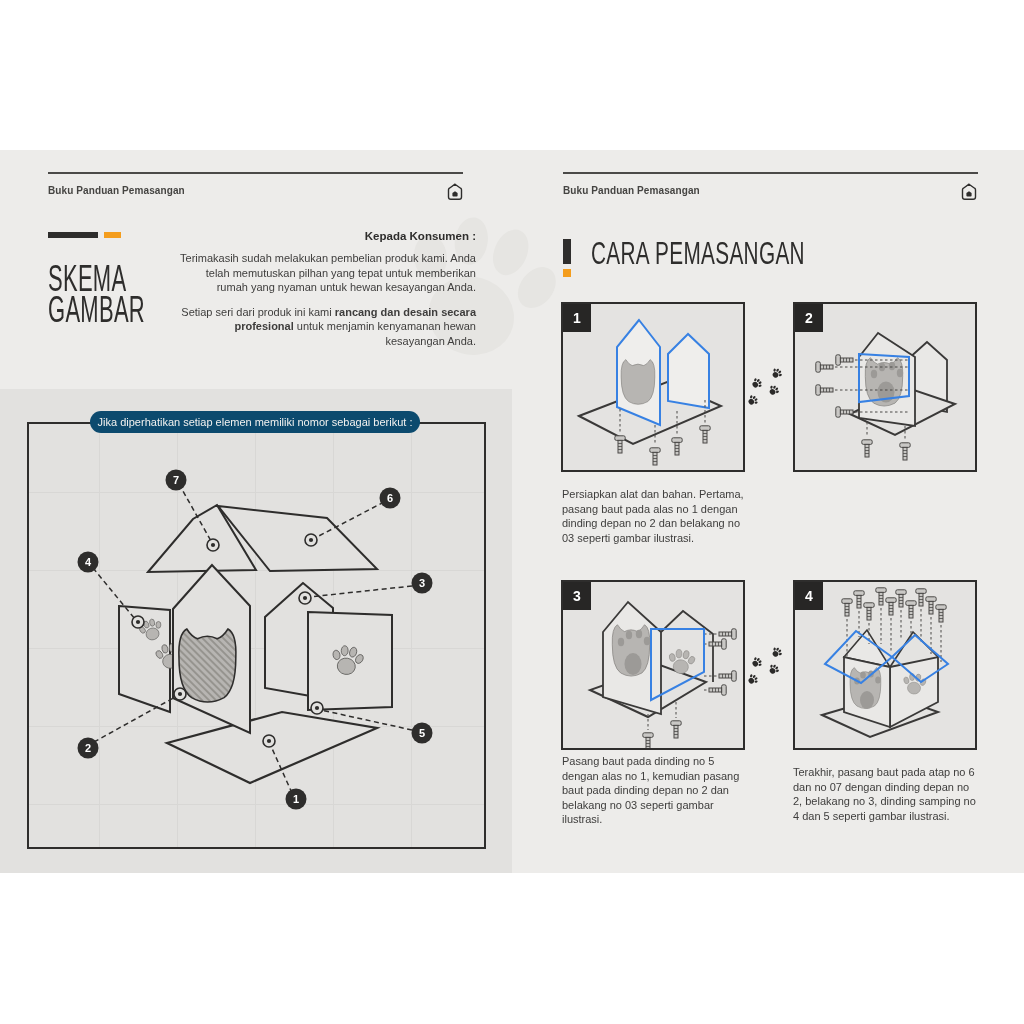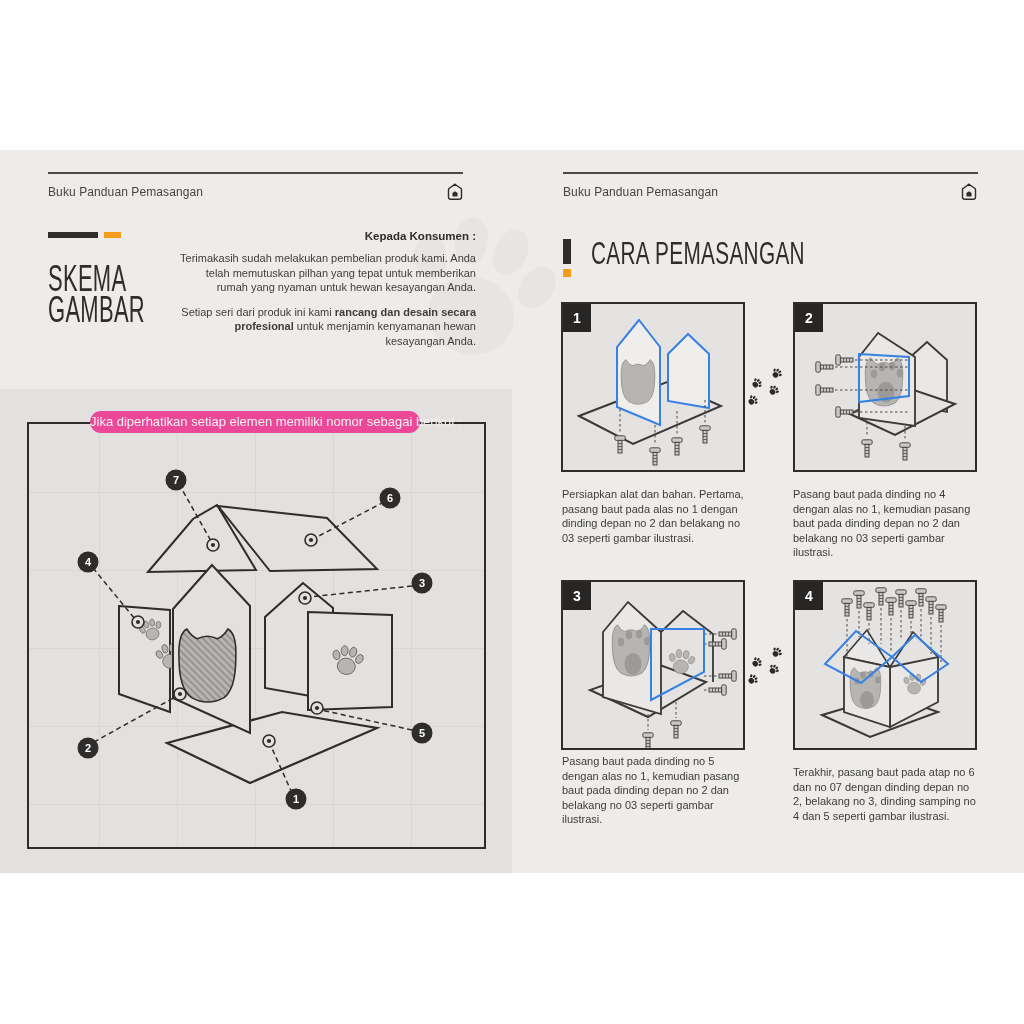--- a/index.html
+++ b/index.html
@@ -2,31 +2,31 @@
 <html><head>
 <meta charset="utf-8">
 <style>
   html,body{margin:0;padding:0;background:#fff;}
   .canvas{position:relative;width:1024px;height:1024px;background:#fff;overflow:hidden;
           font-family:"Liberation Sans",sans-serif;color:#2E2D2C;}
   .abs{position:absolute;}
   .band{position:absolute;left:0;top:150px;width:1024px;height:723px;background:#EDECEA;}
   .panel-left{position:absolute;left:0;top:389px;width:512px;height:484px;background:#E2E1DF;}
   .rule{position:absolute;height:2px;background:#4B4A48;}
-  .hdr{position:absolute;font-size:12px;color:#454442;letter-spacing:.1px;}
+  .hdr{position:absolute;font-size:10px;color:#454442;letter-spacing:.1px;font-weight:bold;}
   .bigtitle{position:absolute;font-weight:normal;font-size:36px;line-height:31px;color:#2E2D2C;}
   .cond{transform:scaleX(0.61);transform-origin:0 50%;white-space:nowrap;letter-spacing:.5px;}
   .bigtitle2{position:absolute;font-weight:normal;font-size:31px;line-height:28px;color:#2E2D2C;}
   .cond2{display:inline-block;transform:scaleX(0.67);transform-origin:0 50%;white-space:nowrap;letter-spacing:.5px;}
   .accentbar{position:absolute;height:6px;}
   .consumer{position:absolute;left:178px;top:230px;width:298px;text-align:right;}
   .chead{font-size:11.5px;font-weight:bold;margin:0 0 9px 0;color:#2E2D2C;}
   .bodytxt{font-size:11px;line-height:14.5px;color:#3E3D3C;margin:8px 0 10px 0;}
-  .pill{position:absolute;background:#ec4899;color:#F3F2F0;border-radius:12px;
-        font-size:13px;line-height:22px;text-align:center;white-space:nowrap;z-index:3;}
+  .pill{position:absolute;background:#0c4a6e;color:#F3F2F0;border-radius:12px;
+        font-size:11px;line-height:22px;text-align:center;white-space:nowrap;z-index:3;}
   .diagbox{position:absolute;left:27px;top:422px;width:459px;height:427px;box-sizing:border-box;
            border:2px solid #2E2D2C;
            background-image:linear-gradient(to right,#D8D7D5 1px,transparent 1px),
                             linear-gradient(to bottom,#D8D7D5 1px,transparent 1px);
            background-color:#E2E1DF;background-size:78px 78px;background-position:70px 68px;}
   .diagbox svg{position:absolute;left:0;top:0;}
   .stepbox{position:absolute;width:184px;height:170px;box-sizing:border-box;border:2px solid #2E2D2C;background:#E4E3E1;}
   .stepbadge{position:absolute;left:0;top:0;width:28px;height:28px;background:#272625;color:#fff;
              font-weight:bold;font-size:14px;display:flex;align-items:center;justify-content:center;}
   .stepcap{position:absolute;font-size:11px;line-height:14.6px;color:#3E3D3C;margin:0;}
@@ -226,21 +226,20 @@
       </g>
       <polygon points="64,50 114,53 114,92 64,98" fill="none" stroke="#3781E3" stroke-width="2"></polygon>
       <use href="#bolt" transform="translate(40,62) rotate(-90)"></use>
       <use href="#bolt" transform="translate(20,69) rotate(-90)"></use>
       <use href="#bolt" transform="translate(20,92) rotate(-90)"></use>
       <use href="#bolt" transform="translate(40,114) rotate(-90)"></use>
       <use href="#bolt" transform="translate(66,135)"></use>
       <use href="#bolt" transform="translate(104,138)"></use>
     </svg>
   </div>
-  <p class="stepcap" style="left:793px;top:487px;width:188px">Pasang baut pada dinding no 4 dengan alas no 1, kemudian pasang baut pada dinding depan no 2 dan belakang no 03 seperti gambar ilustrasi.</p>
 
   <div class="stepbox" style="left:561px;top:580px">
     <div class="stepbadge">3</div>
     <svg width="180" height="166" viewBox="0 0 180 166">
       <polyline points="98,50 120,29 150,52 150,100" fill="none" stroke="#3A3938" stroke-width="1.8"></polyline>
       <polygon points="27,108 85,135 143,100 97,83" fill="#E4E3E1" stroke="#3A3938" stroke-width="2"></polygon>
       <polygon points="65,20 40,50 40,115 98,132 98,50" fill="#E9E8E6" stroke="#3A3938" stroke-width="1.8"></polygon>
       <use href="#cathead" fill="#B7B5B2" stroke="#7E7C79" stroke-width="1" transform="translate(48,42) scale(0.645,0.69)"></use>
       <g fill="#9C9A97">
         <ellipse cx="58" cy="60" rx="3.2" ry="4.2"></ellipse>

